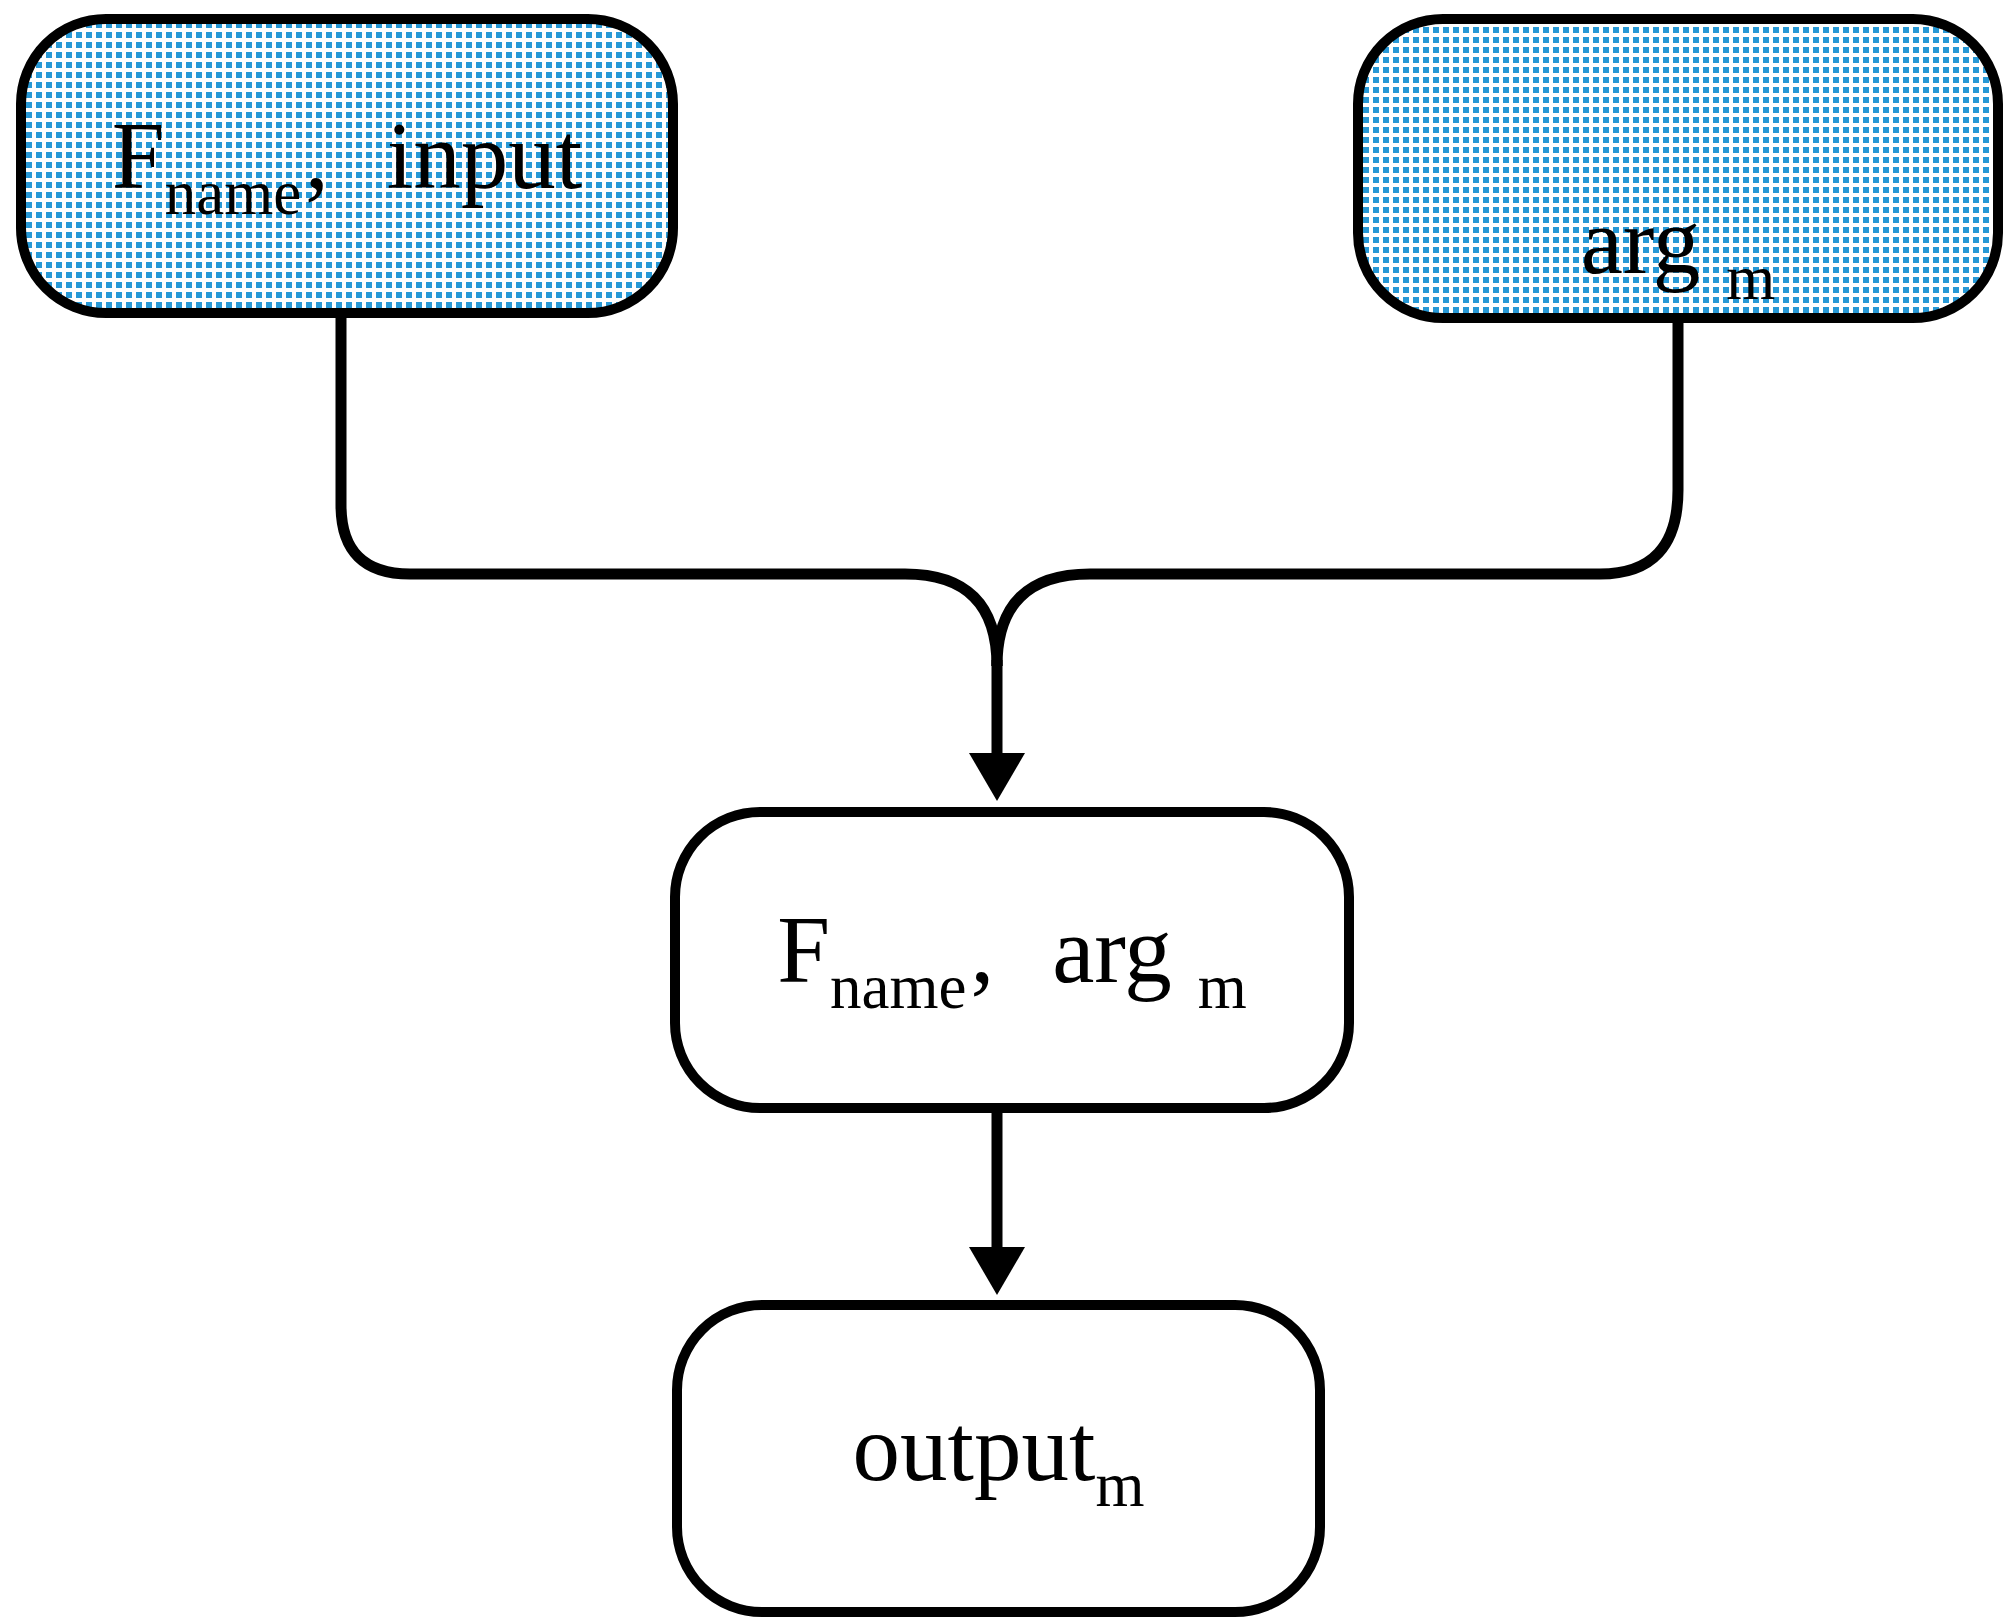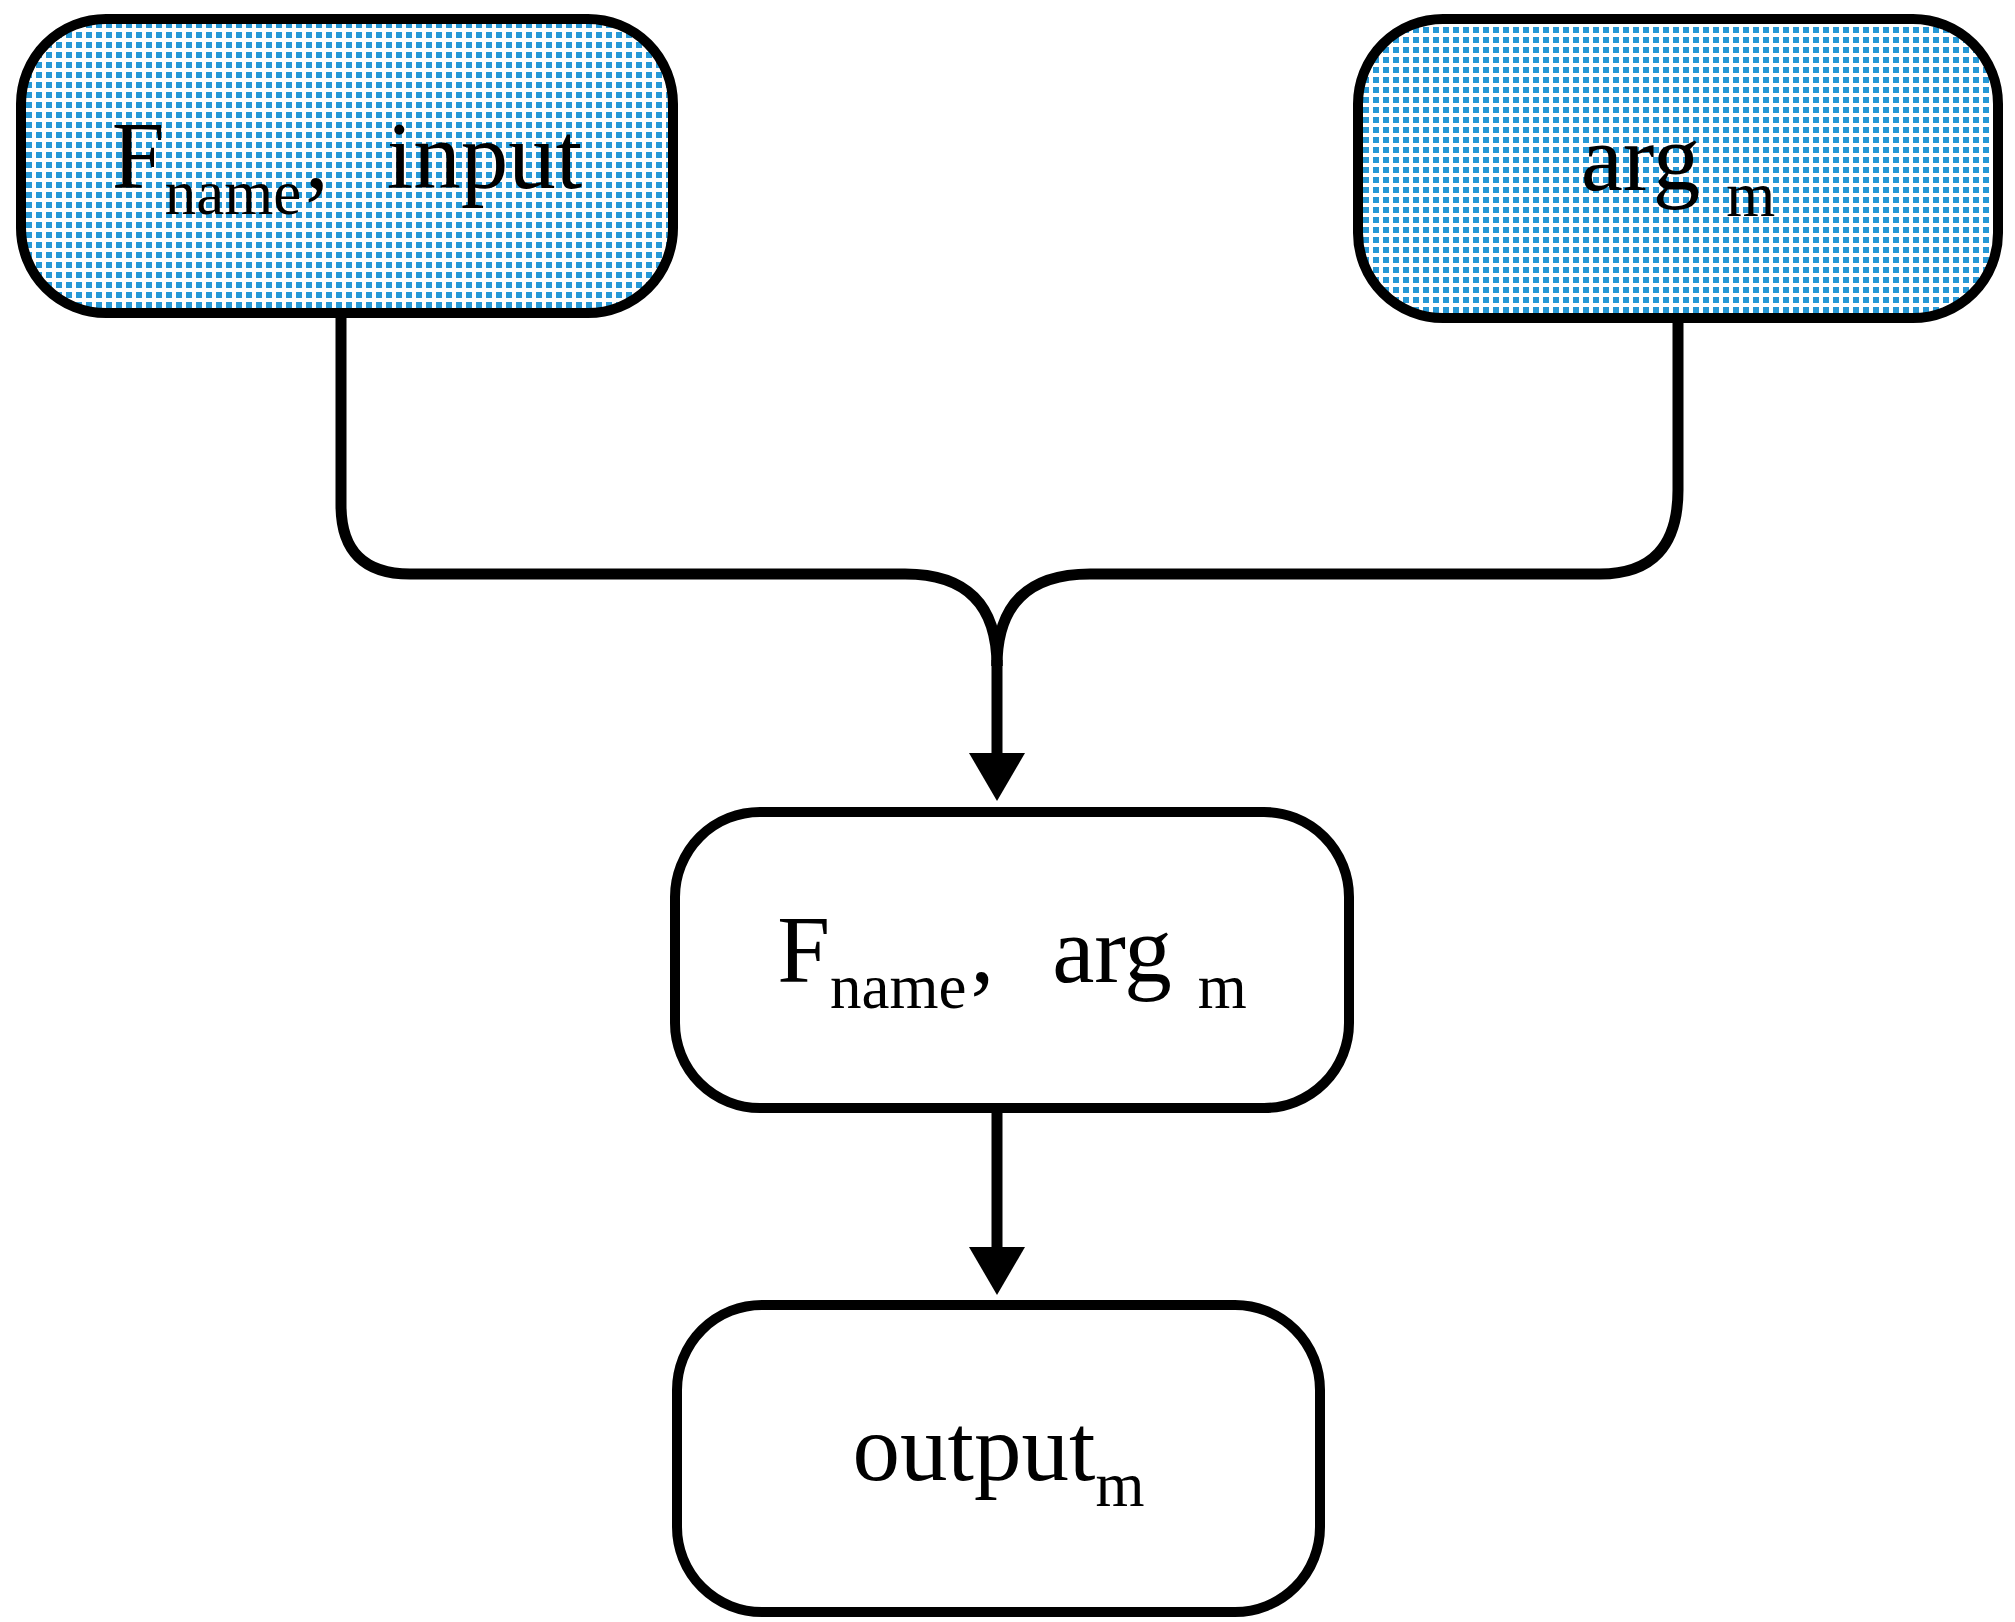--- a/index.html
+++ b/index.html
@@ -42,21 +42,21 @@
   .node.dotted {
     background-color: #2899d6;
     
     background-image:
       repeating-linear-gradient(90deg, transparent 0 6px, #ffffff 6px 10px),
       repeating-linear-gradient(0deg,  transparent 0 6px, #ffffff 6px 10px);
   }
   .node.plain { background: #ffffff; }
 
   .node-fname-input { left: 16px;   top: 14px;   width: 662px; height: 304px; }
-  .node-arg-m      { left: 1353px; top: 14px;   width: 650px; height: 309px; }
+  .node-arg-m      { left: 1353px; top: 14px;   width: 650px; height: 309px; align-items: flex-end; }
   .node-fname-arg  { left: 670px;  top: 807px;  width: 684px; height: 306px; }
   .node-output-m   { left: 672px;  top: 1300px; width: 653px; height: 317px; }
 
   .sub {
     font-size: 63px;
     vertical-align: -26px;
   }
   .sub-gap { margin-left: 26px; }
   .sep { margin-left: 4px; }
   .after-sep { margin-left: 58px; }

